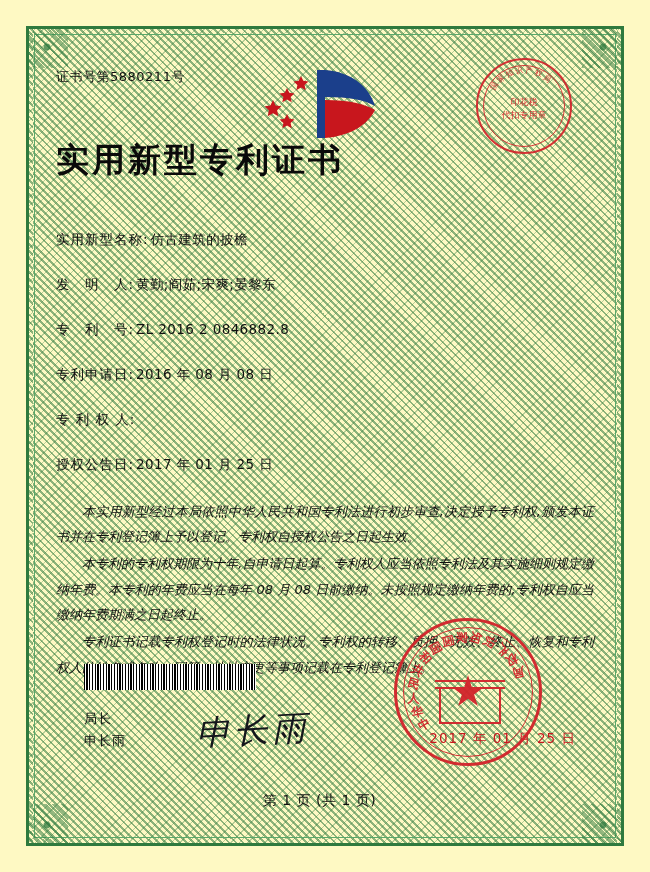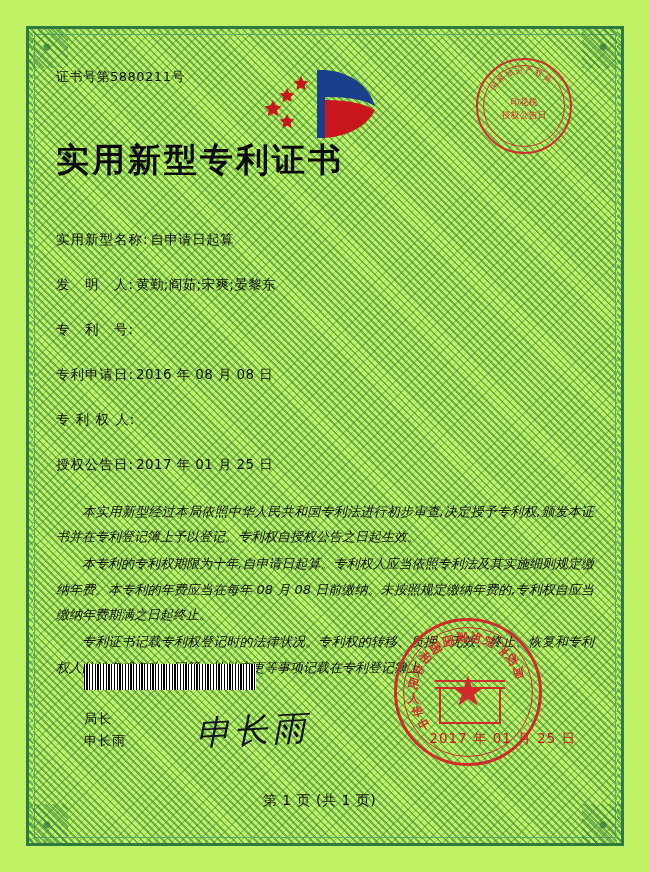--- a/index.html
+++ b/index.html
@@ -7,21 +7,21 @@
     padding: 0;
     background: #ffffff;
   }
   body {
     font-family: "DejaVu Sans", sans-serif;
   }
   .page {
     position: relative;
     width: 650px;
     height: 872px;
-    background: #bef264;
+    background: #fef9c3;
     overflow: hidden;
   }
   
   .border-outer {
     position: absolute;
     left: 26px;
     top: 26px;
     right: 26px;
     bottom: 26px;
     border: 3px solid #2f7a3e;
@@ -315,28 +315,29 @@
           <path d="M60 36 C84 36 100 40 110 46 C102 62 84 72 60 74 Z" fill="#c8161d"></path>
         </svg>
       </div>
     </div>
 
     <div class="title">实用新型专利证书</div>
 
     <div class="fields">
       <div class="field-row">
         <span class="field-label">实用新型名称:</span>
-        <span class="field-value">自申请日起算</span>
+        <span class="field-value">仿古建筑的披檐</span>
       </div>
       <div class="field-row">
         <span class="field-label">发　明　人:</span>
         <span class="field-value">黄勤;阎茹;宋爽;晏黎东</span>
       </div>
       <div class="field-row">
         <span class="field-label">专　利　号:</span>
+        <span class="field-value">ZL 2016 2 0846882.8</span>
       </div>
       <div class="field-row">
         <span class="field-label">专利申请日:</span>
         <span class="field-value">2016 年 08 月 08 日</span>
       </div>
       <div class="field-row">
         <span class="field-label">专 利 权 人:</span>
       </div>
       <div class="field-row">
         <span class="field-label">授权公告日:</span>
@@ -360,21 +361,21 @@
     <div class="signature">申长雨</div>
 
     <div class="date-stamp">2017 年 01 月 25 日</div>
 
     <div class="page-footer">第 1 页 (共 1 页)</div>
 
     <div class="seal-top">
       <div class="ring"></div>
       <div class="center-lines">
         <div>印花税</div>
-        <div>授权公告日</div>
+        <div>代扣专用章</div>
       </div>
       <div class="arc-text">
         <span style="transform: rotate(-62deg) translate(0,-40px) rotate(0deg);">国</span>
         <span style="transform: rotate(-46deg) translate(0,-40px) rotate(0deg);">家</span>
         <span style="transform: rotate(-30deg) translate(0,-40px) rotate(0deg);">知</span>
         <span style="transform: rotate(-14deg) translate(0,-40px) rotate(0deg);">识</span>
         <span style="transform: rotate(2deg) translate(0,-40px) rotate(0deg);">产</span>
         <span style="transform: rotate(18deg) translate(0,-40px) rotate(0deg);">权</span>
         <span style="transform: rotate(34deg) translate(0,-40px) rotate(0deg);">局</span>
       </div>

